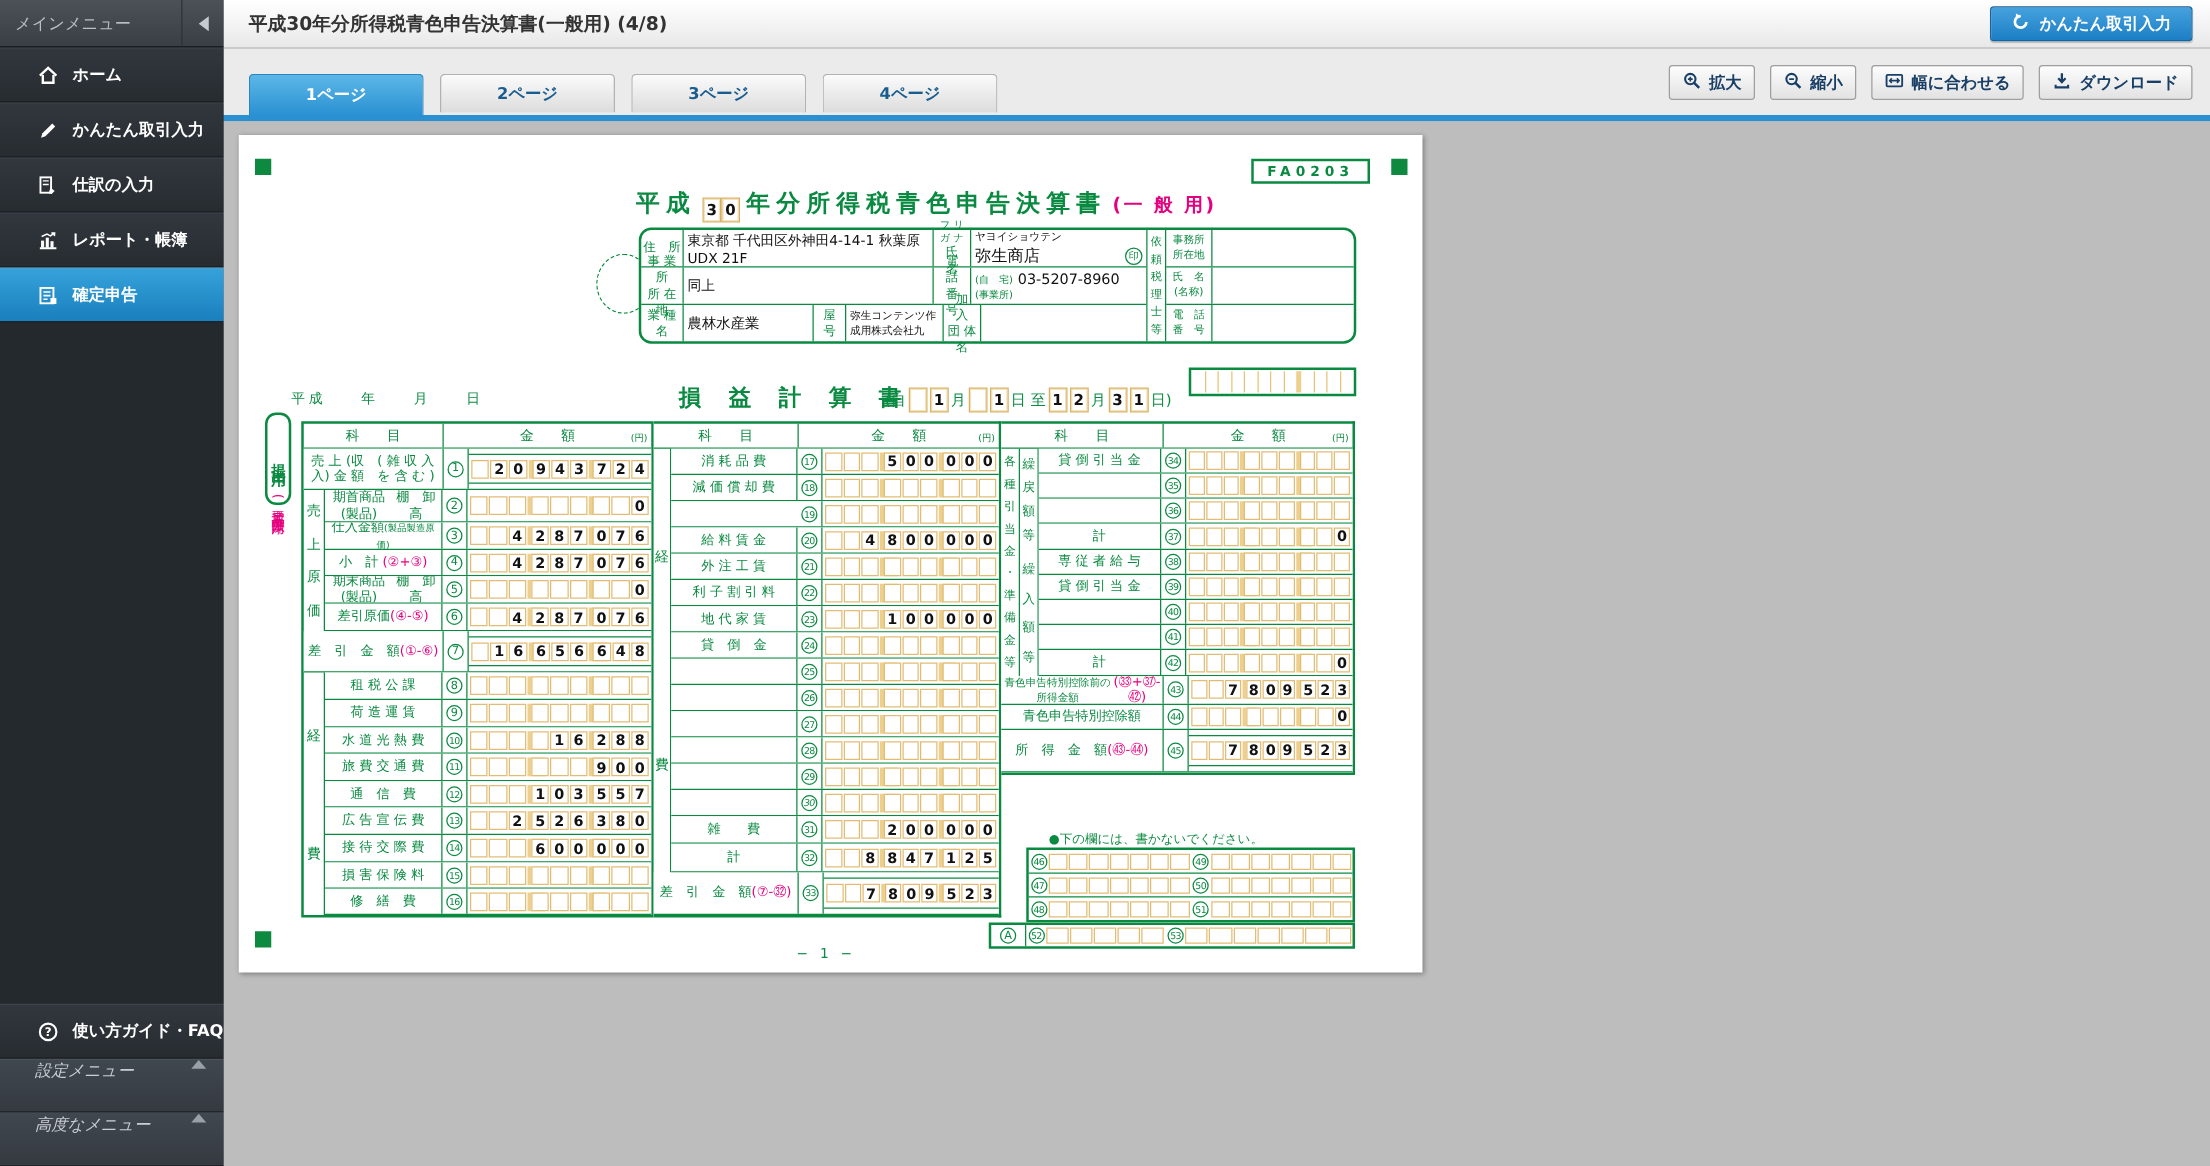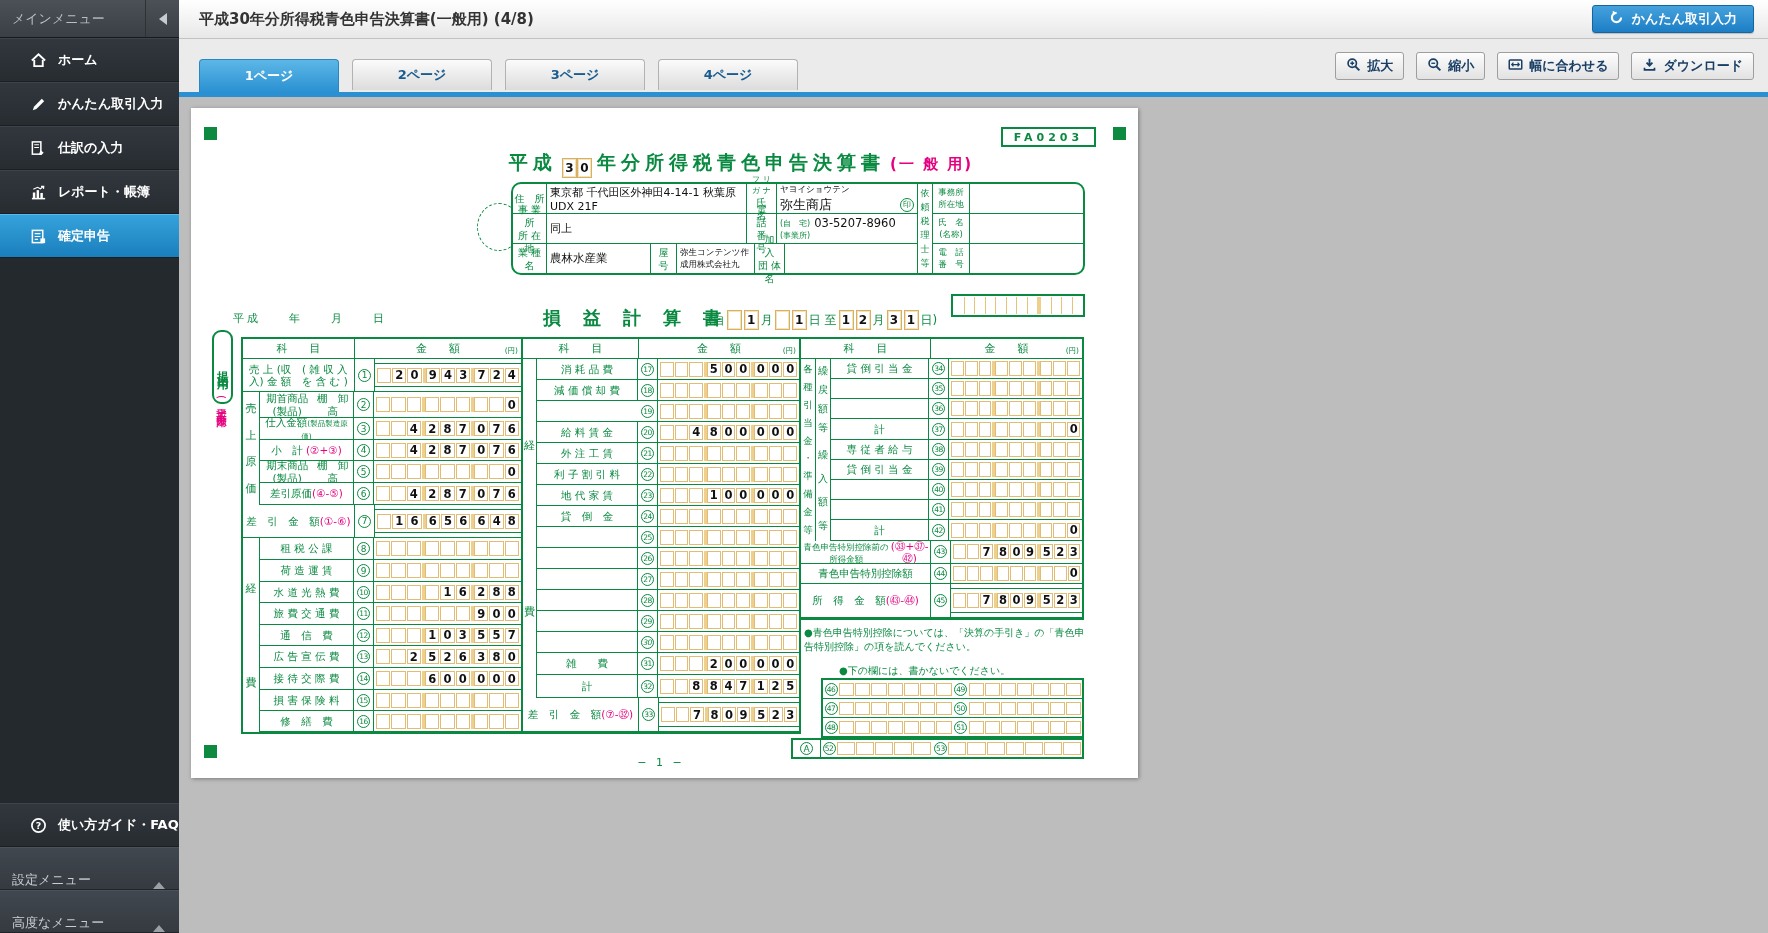--- a/index.html
+++ b/index.html
@@ -12,23 +12,23 @@
   .sb-header { height:38px; display:flex; background:linear-gradient(#4b5157,#3a3f45); border-bottom:1px solid #17191c; }
   .sb-header-label { flex:1; display:flex; align-items:center; padding-left:12px; color:#b9bfc5; font-size:13px; }
   .sb-collapse { width:34px; display:flex; align-items:center; justify-content:center; border-left:1px solid #2d3237; cursor:pointer; }
   .tri-left { width:0; height:0; border-top:6px solid transparent; border-bottom:6px solid transparent; border-right:8px solid #c6cbd0; }
   .sb-item { height:44px; display:flex; align-items:center; gap:10px; padding-left:28px;
     background:linear-gradient(#31373d,#272c31); border-bottom:1px solid #1b1f23; border-top:1px solid #3c434a;
     color:#fff; font-size:13px; font-weight:bold; cursor:pointer; }
   .sb-item.active { background:linear-gradient(#35a2da,#1a7fbd); border-top-color:#5cb8e6;align-items:center; }
   .sb-icon { width:20px; display:flex; align-items:center; justify-content:center; }
   .sb-spacer { flex:1; background:#24292e; }
-  .sb-menu { height:43px; display:flex; align-items:flex-end; justify-content:space-between; padding:0 14px 0 12px;
+  .sb-menu { height:43px; display:flex; align-items:flex-start; justify-content:space-between; padding:0 14px 0 28px;
     background:linear-gradient(#41474e,#343a40); border-top:1px solid #4b525a; border-bottom:1px solid #202428;
-    color:#c9ced3; font-size:13px; cursor:pointer; }
+    color:#c9ced3; font-size:13px; cursor:pointer;font-style:italic; }
   .tri-up { width:0; height:0; border-left:6px solid transparent; border-right:6px solid transparent; border-bottom:7px solid #9aa0a6; }
 
   
   .main { flex:1; display:flex; flex-direction:column; min-width:0; }
   .topbar { height:39px; background:linear-gradient(#ffffff,#e8e8e8); border-bottom:1px solid #c2c2c2;
     display:flex; align-items:center; padding:0 14px 0 20px; flex:0 0 auto; }
   .topbar-title { font-size:15px; font-weight:bold; color:#333; }
   .back-btn { margin-left:auto; height:28px; padding:0 16px; display:flex; align-items:center; gap:8px;
     background:linear-gradient(#46a2dd,#1c7ec5); border:1px solid #1565a0; border-radius:3px;
     color:#fff; font-size:13px; font-weight:bold; cursor:pointer; box-shadow:0 1px 1px rgba(0,0,0,.2); }
@@ -1362,21 +1362,20 @@
               <div class="c sep">8</div>
               <div class="c">0</div>
               <div class="c">9</div>
               <div class="c sep">5</div>
               <div class="c">2</div>
               <div class="c">3</div>
             </div>
           </div>
         </div>
 
-      <div class="note1">●青色申告特別控除については、「決算の手引き」の「青色申告特別控除」の項を読んでください。</div>
       <div class="note2">●下の欄には、書かないでください。</div>
       <div class="bgrid" id="bgrid">
           <div class="brow">
             <div class="blab">
               <span class="circ two">46</span>
             </div>
             <div class="gc"></div>
             <div class="gc"></div>
             <div class="gc"></div>
             <div class="gc"></div>

